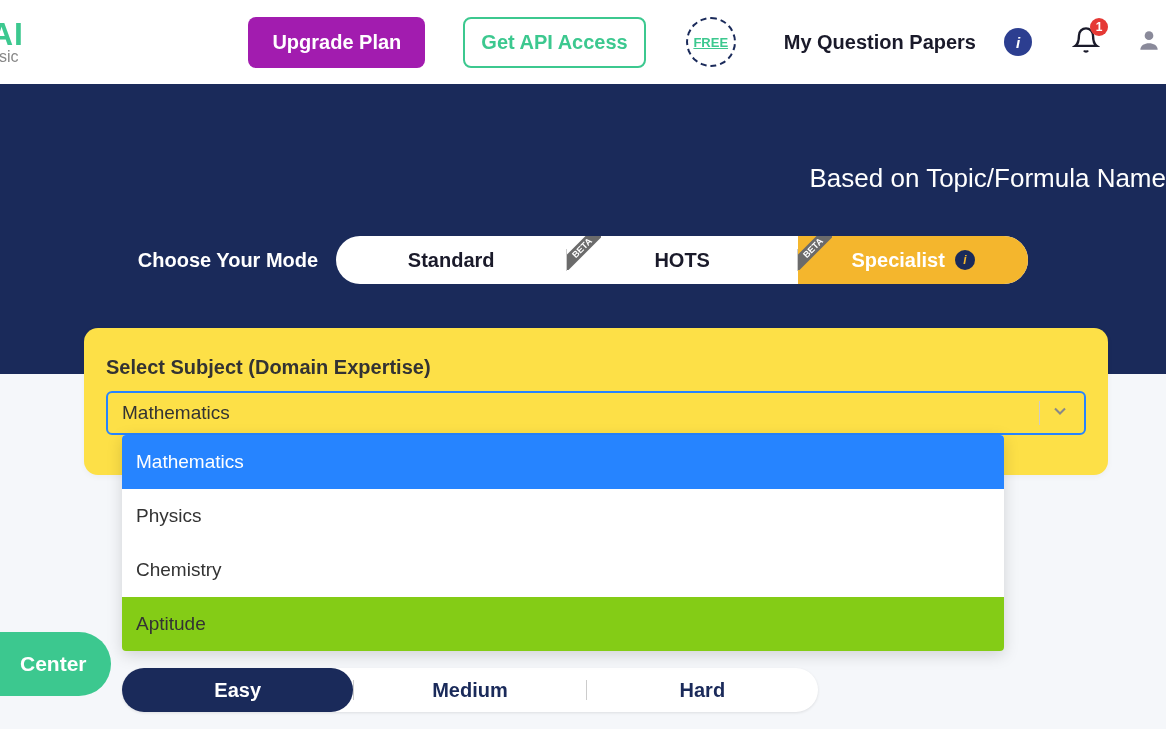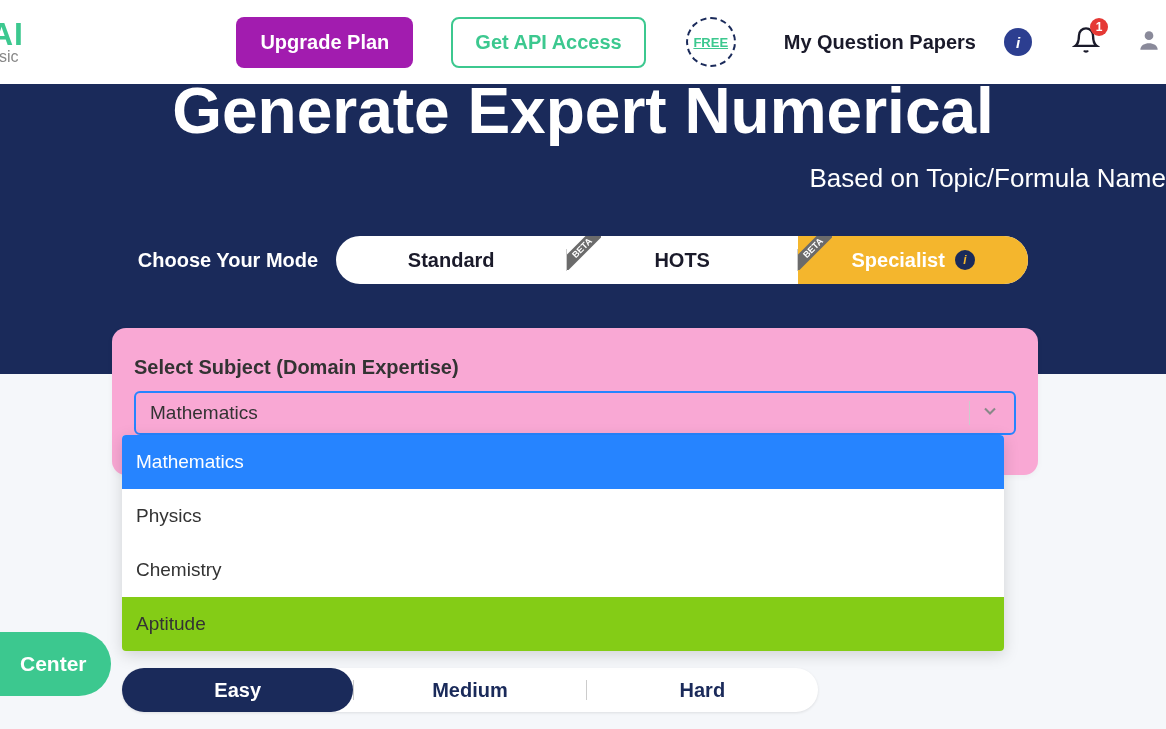--- a/index.html
+++ b/index.html
@@ -5,21 +5,21 @@
   * { box-sizing: border-box; margin: 0; padding: 0; font-family: 'Segoe UI', -apple-system, sans-serif; }
   body { width: 1166px; height: 729px; overflow: hidden; background: #f5f7fa; position: relative; }
 
   
   .header { height: 84px; background: #fff; display: flex; align-items: center; padding: 0 10px 0 0; position: relative; z-index: 100; }
   .logo-area { display: flex; flex-direction: column; align-items: flex-start; margin-left: -10px; }
   .logo-text { font-size: 32px; font-weight: 700; color: #3cc88f; letter-spacing: 1px; line-height: 1; }
   .logo-sub { font-size: 16px; color: #888; margin-top: -2px; }
   .header-spacer { flex: 1; }
   .btn-upgrade { background: #a21caf; color: #fff; border: none; border-radius: 8px; padding: 14px 24px; font-size: 20px; font-weight: 600; cursor: pointer; margin-right: 38px; }
-  .btn-api { background: #fff; color: #3cc88f; border: 2px solid #3cc88f; border-radius: 8px; padding: 12px 22px; font-size: 20px; font-weight: 600; cursor: pointer; margin-right: 40px; }
+  .btn-api { background: #fff; color: #3cc88f; border: 2px solid #3cc88f; border-radius: 8px; padding: 12px 16px; font-size: 20px; font-weight: 600; cursor: pointer; margin-right: 40px; }
   .free-badge { width: 50px; height: 50px; border: 2px dashed #1a2a5a; border-radius: 50%; display: flex; align-items: center; justify-content: center; font-size: 13px; font-weight: 700; color: #3cc88f; margin-right: 48px; text-decoration: underline; }
   .my-papers { font-size: 20px; font-weight: 700; color: #1a1a2a; margin-right: 28px; cursor: pointer; }
   .info-badge-hdr { width: 28px; height: 28px; background: #2c3e90; border-radius: 50%; display: flex; align-items: center; justify-content: center; color: #fff; font-size: 15px; font-weight: 700; font-style: italic; margin-right: 40px; cursor: pointer; }
   .bell-wrap { position: relative; margin-right: 36px; cursor: pointer; }
   .bell-count { position: absolute; top: -8px; right: -8px; width: 18px; height: 18px; background: #e53935; color: #fff; border-radius: 50%; font-size: 12px; font-weight: 700; display: flex; align-items: center; justify-content: center; }
   .user-icon { color: #888; cursor: pointer; margin-right: -6px; }
 
   
   .hero { background: #1a2a5a; padding: 0 0 90px 0; position: relative; }
   .hero-title { color: #fff; font-size: 64px; font-weight: 800; text-align: center; line-height: 1.05; padding-top: 0; margin-top: -6px; }
@@ -30,21 +30,21 @@
   .mode-label { color: #fff; font-size: 20px; font-weight: 600; }
   .mode-tabs { display: flex; background: #fff; border-radius: 26px; overflow: hidden; height: 48px; }
   .mode-tab { width: 230px; display: flex; align-items: center; justify-content: center; font-size: 20px; font-weight: 700; color: #1a1a2a; position: relative; cursor: pointer; }
   .mode-tab.active { background: #f4b62d; color: #fff; }
   .mode-div { width: 1px; height: 22px; background: #ccc; align-self: center; }
   .beta-ribbon { position: absolute; top: 0; left: 0; width: 34px; height: 34px; overflow: hidden; pointer-events: none; }
   .beta-ribbon::before { content: "BETA"; position: absolute; top: 6px; left: -20px; width: 70px; text-align: center; transform: rotate(-45deg); background: #6b6b6b; color: #fff; font-size: 9px; font-weight: 700; padding: 1px 0; }
   .info-dot { width: 20px; height: 20px; background: #1a2a5a; color: #f4b62d; border-radius: 50%; display: inline-flex; align-items: center; justify-content: center; font-size: 12px; font-weight: 700; margin-left: 10px; font-style: italic; }
 
   
-  .card { position: absolute; top: 328px; left: 112px; width: 926px; background: #f9a8d4; border-radius: 14px; padding: 28px 22px 40px 22px; box-shadow: 0 2px 6px rgba(0,0,0,0.04); z-index: 10; }
+  .card { position: absolute; top: 328px; left: 84px; width: 1024px; background: #fde047; border-radius: 14px; padding: 28px 22px 40px 22px; box-shadow: 0 2px 6px rgba(0,0,0,0.04); z-index: 10; }
   .field-label { font-size: 20px; font-weight: 600; color: #333; margin-bottom: 12px; }
   .select-box { border: 2px solid #2684ff; border-radius: 6px; height: 44px; display: flex; align-items: center; padding: 0 14px; cursor: pointer; position: relative; }
   .select-val { font-size: 19px; color: #333; flex: 1; }
   .select-sep { width: 1px; height: 24px; background: #ccc; margin-right: 10px; }
   .select-chev { color: #888; }
 
   
   .dropdown { position: absolute; top: 435px; left: 122px; width: 882px; background: #fff; border-radius: 4px; box-shadow: 0 4px 16px rgba(0,0,0,0.15); z-index: 50; overflow: hidden; }
   .dd-item { padding: 16px 14px; font-size: 19px; color: #333; cursor: pointer; }
   .dd-item.selected { background: #2684ff; color: #fff; }
@@ -83,21 +83,21 @@
   <div class="user-icon">
     <svg width="26" height="26" viewBox="0 0 24 24" fill="#8a8a9a">
         <circle cx="12" cy="8" r="4"></circle>
         <path d="M4 21c0-4 4-6 8-6s8 2 8 6"></path>
       </svg>
   </div>
 </div>
 
 <div class="hero">
   <h1 class="hero-title">
-    <span>Generate Expert Numerical</span><br>
+    <br>
   </h1>
   <div class="hero-sub">Based on Topic/Formula Name</div>
 
   <div class="mode-row">
     <span class="mode-label">Choose Your Mode</span>
     <div class="mode-tabs">
       <div class="mode-tab">
         <span>Standard</span>
       </div>
       <div class="mode-div"></div>

